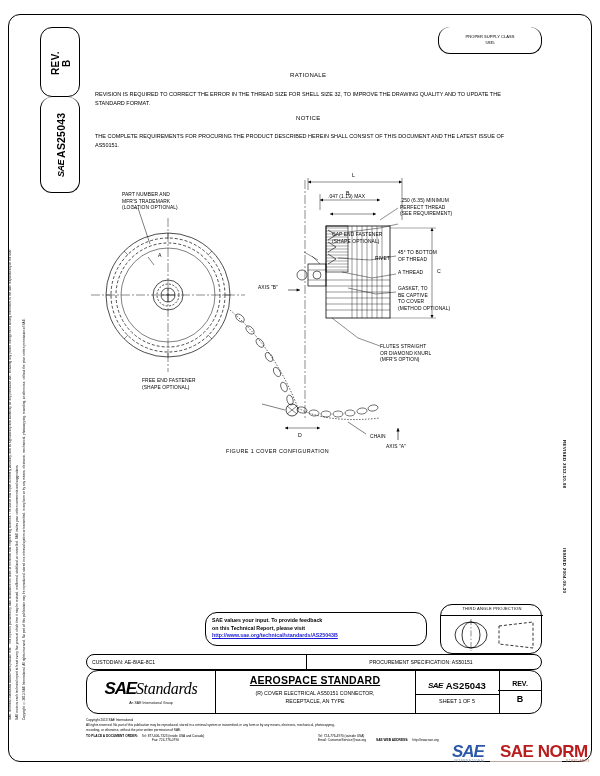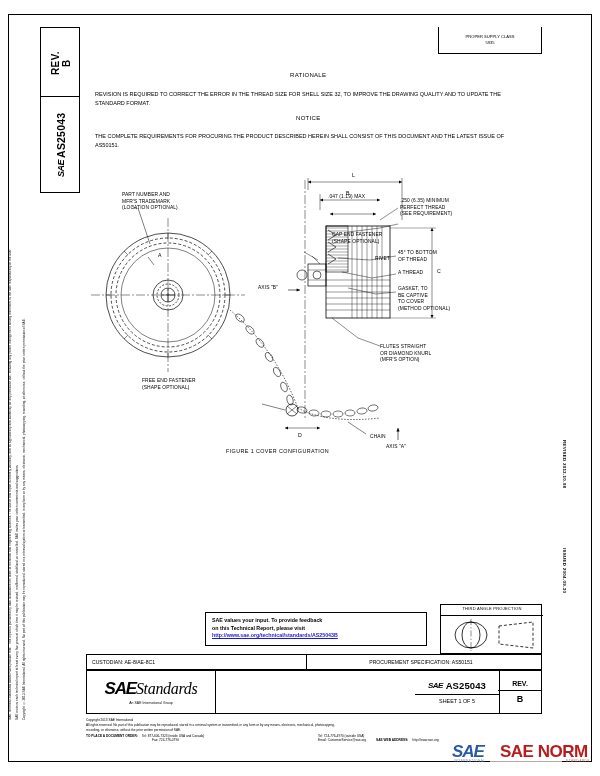--- a/index.html
+++ b/index.html
@@ -15,21 +15,21 @@
     color: #000;
     overflow: hidden;
   }
   .page {
     position: absolute;
     left: 0; top: 0;
     width: 600px; height: 776px;
     background: #fff;
   }
   
-  .bx { position: absolute; box-sizing: border-box; }
+  .bx { position: absolute; box-sizing: border-box; border-radius: 12px; }
 
   
   #outer-frame {
     left: 8px; top: 14px; width: 584px; height: 748px;
     border: 1.1px solid #000;
   }
 
   
   #left-legal {
     left: 9px; top: 160px; width: 26px; height: 560px;
@@ -529,20 +529,27 @@
 
   <div class="bx" id="title-block">
     <div id="tb-logo">
       <div class="sae-logo-row">
         <span class="sae-logo-sae">SAE</span>
         <span class="sae-logo-aero">Standards</span>
       </div>
       <div class="sae-tagline">An SAE International Group</div>
     </div>
 
+    <div id="tb-title">
+      <div id="tb-std-name">AEROSPACE STANDARD</div>
+      <div id="tb-desc">
+        <div>(R)  COVER  ELECTRICAL  AS50151 CONNECTOR,</div>
+        <div>RECEPTACLE, AN TYPE</div>
+      </div>
+    </div>
 
     <div id="tb-number">
       <div id="tb-num-row">
         <span id="tb-num-sae">SAE</span>
         <span id="tb-num-val">AS25043</span>
       </div>
       <div id="tb-num-rule"></div>
       <div id="tb-sheet">SHEET 1 OF 5</div>
     </div>
 

